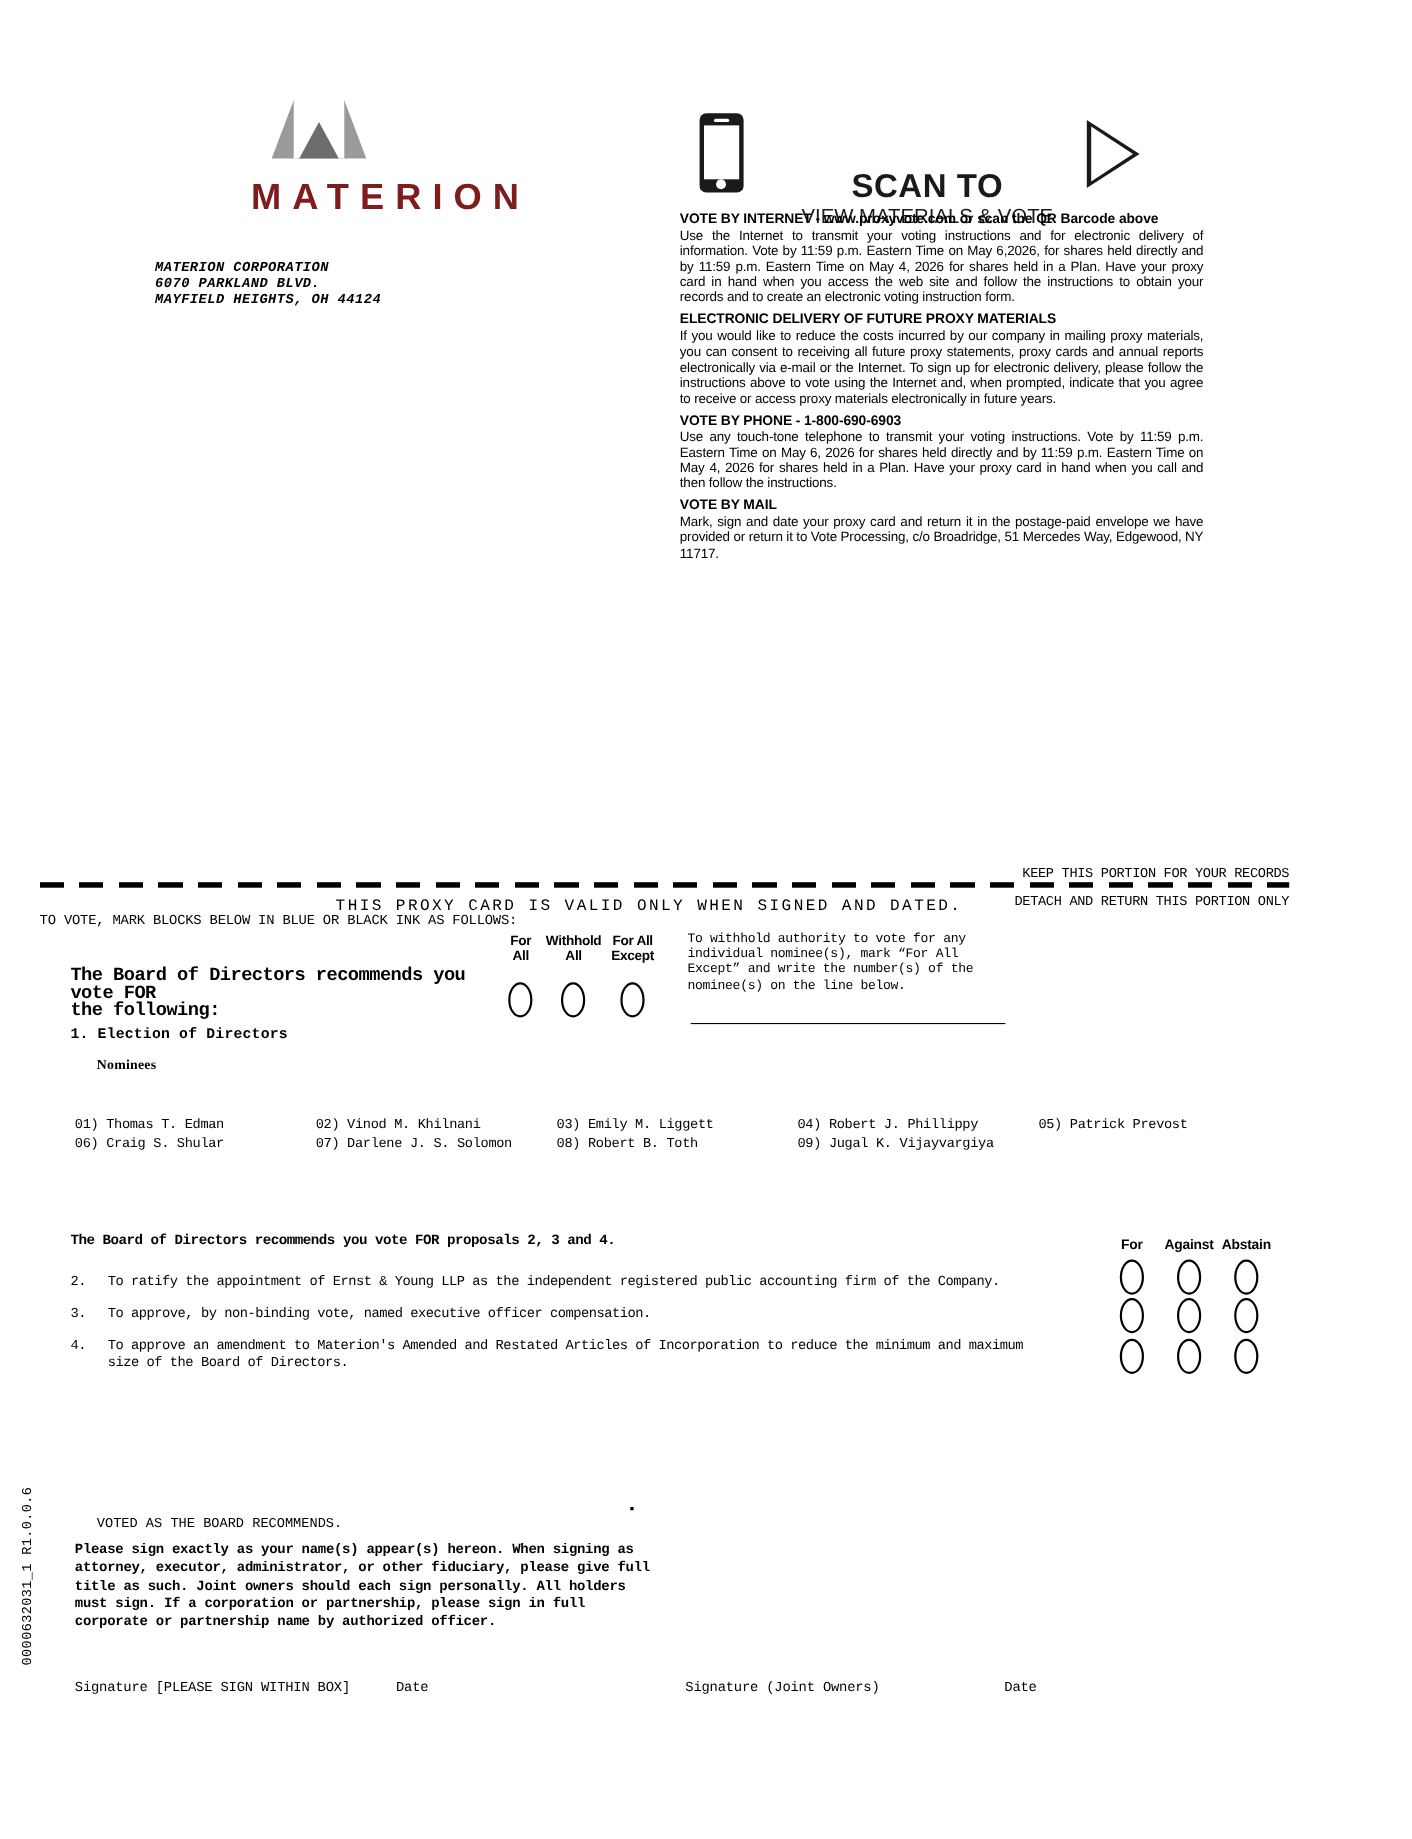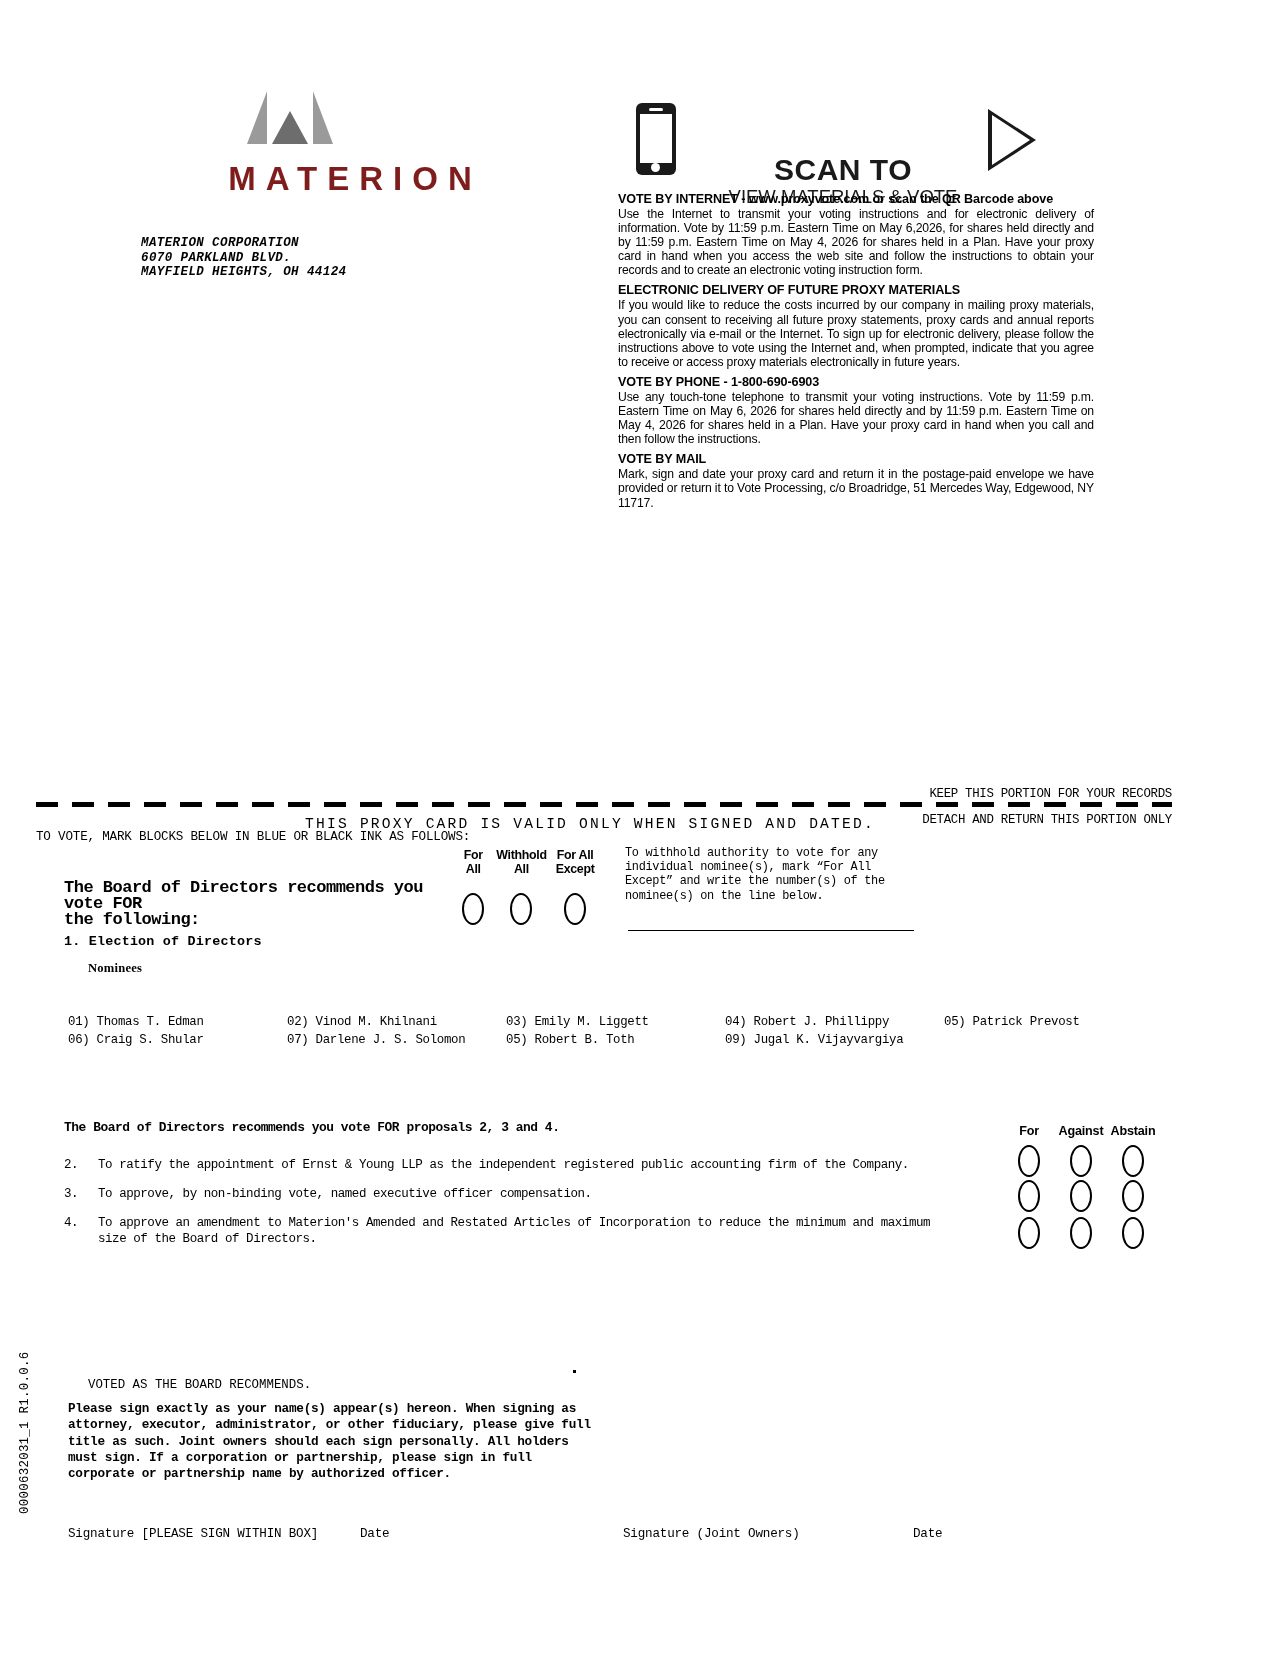--- a/index.html
+++ b/index.html
@@ -572,21 +572,21 @@
     <div class="nominee-row">
       <span class="nominee-cell">01) Thomas T. Edman</span>
       <span class="nominee-cell">02) Vinod M. Khilnani</span>
       <span class="nominee-cell">03) Emily M. Liggett</span>
       <span class="nominee-cell">04) Robert J. Phillippy</span>
       <span class="nominee-cell">05) Patrick Prevost</span>
     </div>
     <div class="nominee-row">
       <span class="nominee-cell">06) Craig S. Shular</span>
       <span class="nominee-cell">07) Darlene J. S. Solomon</span>
-      <span class="nominee-cell">05) Robert B. Toth</span>
+      <span class="nominee-cell">08) Robert B. Toth</span>
       <span class="nominee-cell">09) Jugal K. Vijayvargiya</span>
       <span class="nominee-cell"></span>
     </div>
   </div>
 
   <div id="board-rec-2">The Board of Directors recommends you vote FOR proposals 2, 3 and 4.</div>
 
   <div id="fa-cols">
     <div class="fa-col">For</div>
     <div class="fa-col">Against</div>

